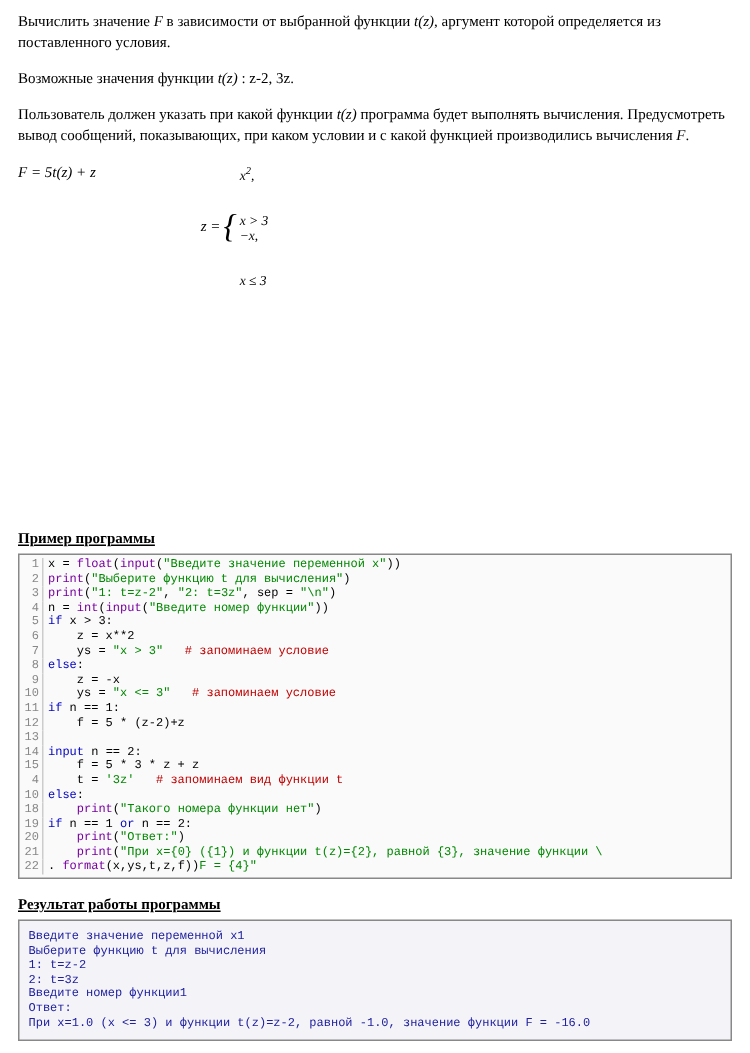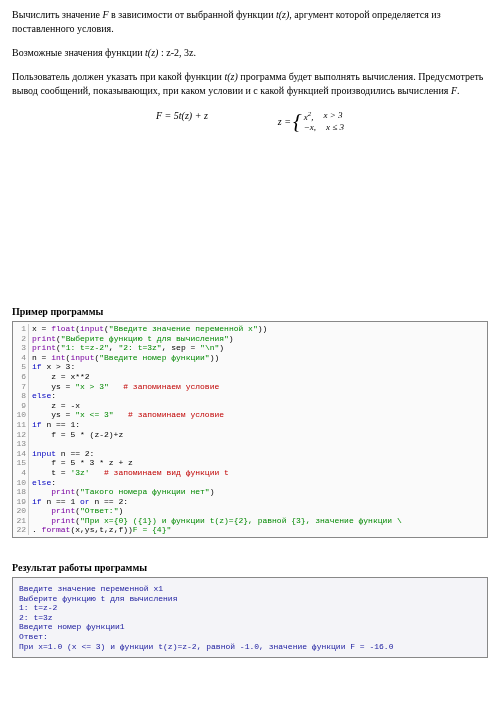--- a/index.html
+++ b/index.html
@@ -8,32 +8,32 @@
       background: #fff;
       font-family: 'Times New Roman', serif;
       font-size: 10px;
       color: #000;
       padding: 8px 12px;
     }
     .problem-text p { margin-bottom: 10px; line-height: 1.4; }
     .italic { font-style: italic; }
     .formula-row {
       display: flex;
-      justify-content: center;
+      justify-content: flex-start;
       gap: 70px;
       margin: 12px 0 20px 0;
       font-style: italic;
       font-size: 10px;
     }
     .formula-z { display: flex; align-items: center; }
     .brace { font-size: 22px; margin: 0 2px; line-height: 0.8; }
     .cases { display: inline-block; }
-    .cases-row { display: flex; gap: 10px; font-size: 9px; }
+    .cases-row { display: flex; gap: 20px; font-size: 9px; flex-direction: column; }
     .sup { vertical-align: super; font-size: 7px; }
-    .section-title { font-weight: bold; font-size: 10px; margin: 24px 0 4px 0; }
+    .section-title { font-weight: bold; font-size: 10px; margin: 12px 0 4px 0; text-decoration: underline; }
     .code-box {
       border: 1px solid #888;
       background: #fafafa;
       font-family: 'Consolas', 'Courier New', monospace;
       font-size: 8px;
       line-height: 1.2;
       padding: 2px;
     }
     .code-line { display: flex; white-space: pre; }
     .ln {

